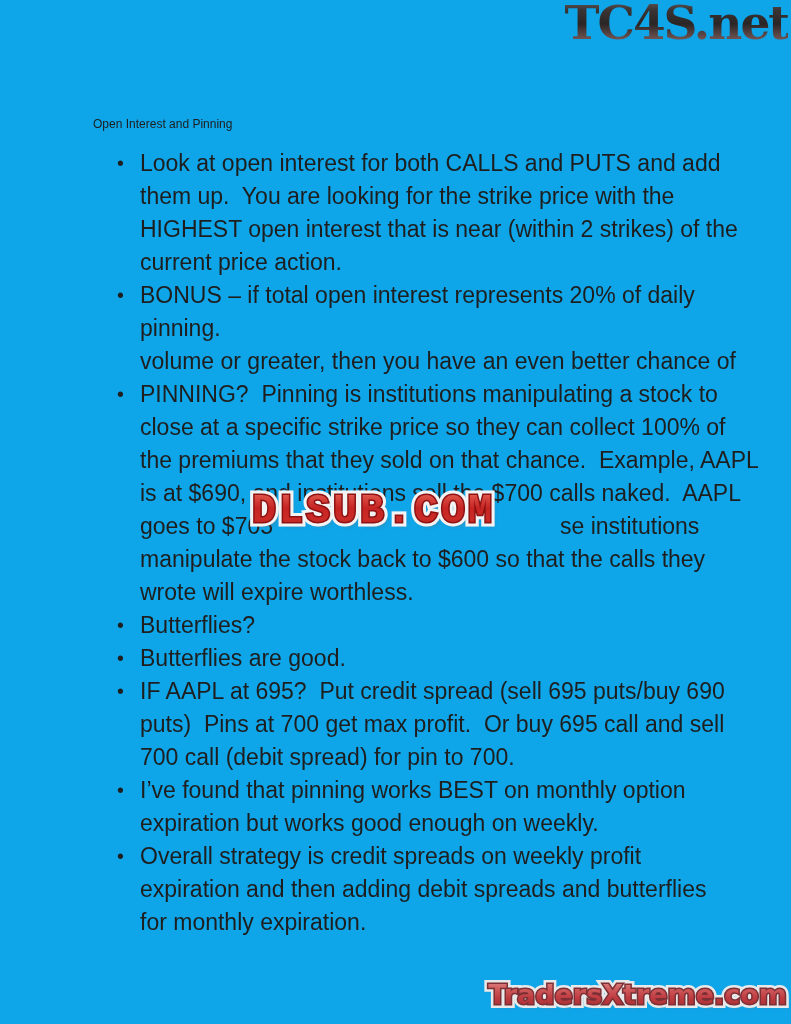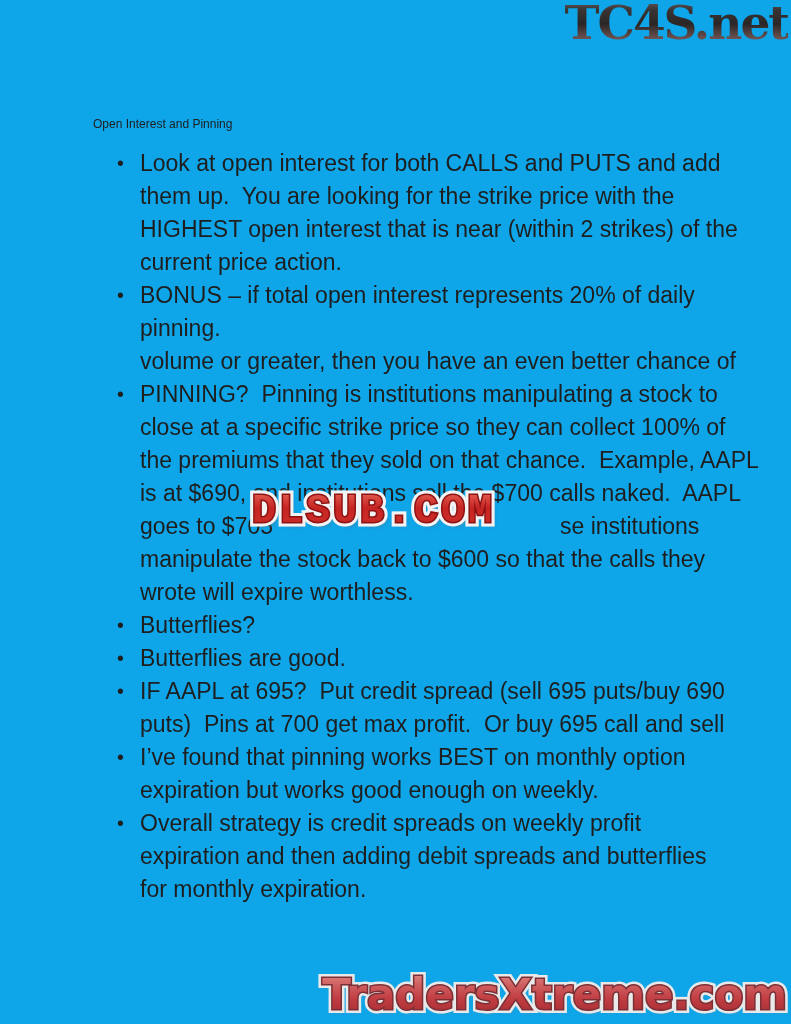--- a/index.html
+++ b/index.html
@@ -51,21 +51,21 @@
   }
   .watermark .dark{-webkit-text-stroke:3px #8e1212;}
   .watermark .fill{
     background:linear-gradient(180deg,#ef9184 0%,#dd4f45 16%,#c62423 42%,#cb2b27 66%,#a51616 100%);
     -webkit-background-clip:text;background-clip:text;color:transparent;
   }
 
   .footer{
     position:absolute;top:975px;right:4px;
     font-family:"DejaVu Sans",sans-serif;font-weight:bold;
-    font-size:42px;line-height:40px;letter-spacing:0;
+    font-size:27px;line-height:40px;letter-spacing:0;
   }
   .footer .outer{
     -webkit-text-stroke:8px #e9e9e9;
     text-shadow:2px 3px 4px rgba(140,140,140,.55);
   }
   .footer .dark{-webkit-text-stroke:3px #7c3036;}
   .footer .fill{
     background:linear-gradient(180deg,#e2928e 0%,#d05f60 30%,#c03c41 60%,#a02a30 100%);
     -webkit-background-clip:text;background-clip:text;color:transparent;
   }
@@ -125,20 +125,21 @@
       <div class="lines">
         <div class="line">Butterflies are good.</div>
       </div>
     </div>
 
     <div class="bullet">
       <div class="marker">•</div>
       <div class="lines">
         <div class="line">IF AAPL at 695?  Put credit spread (sell 695 puts/buy 690</div>
         <div class="line">puts)  Pins at 700 get max profit.  Or buy 695 call and sell</div>
+        <div class="line">700 call (debit spread) for pin to 700.</div>
       </div>
     </div>
 
     <div class="bullet">
       <div class="marker">•</div>
       <div class="lines">
         <div class="line">I’ve found that pinning works BEST on monthly option</div>
         <div class="line">expiration but works good enough on weekly.</div>
       </div>
     </div>

